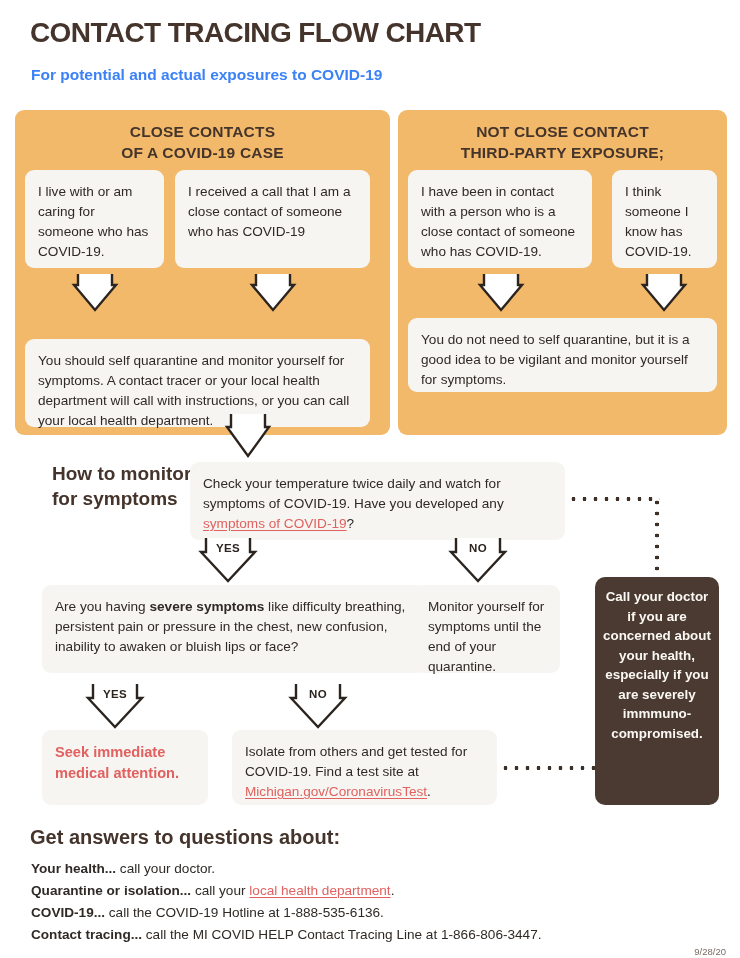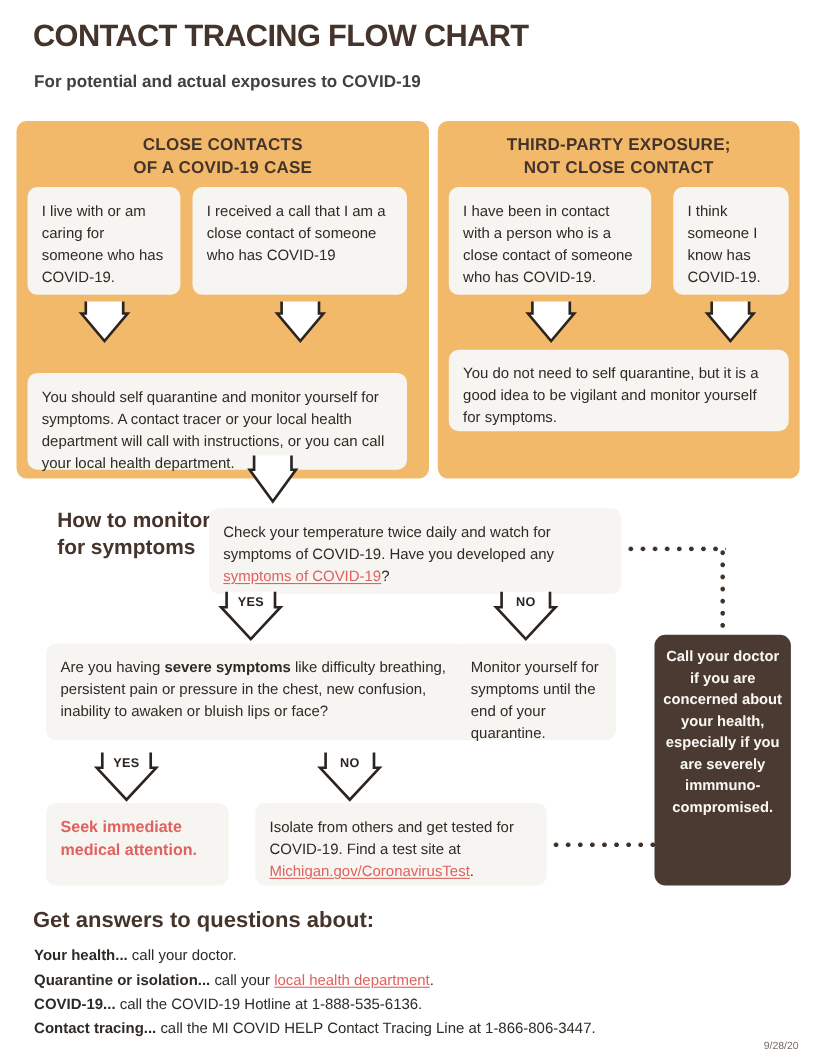--- a/index.html
+++ b/index.html
@@ -15,21 +15,21 @@
 
   
   .title{
     position:absolute;left:30px;top:18px;
     font-size:28px;font-weight:bold;letter-spacing:-0.6px;
     color:#45342b;line-height:1.05;
     white-space:nowrap;
   }
   .subtitle{
     position:absolute;left:31px;top:66px;
-    font-size:15.5px;font-weight:bold;color:#404040;
+    font-size:15.5px;font-weight:bold;color:#3b82f6;
     white-space:nowrap;
   }
 
   
   .panel{
     position:absolute;
     background:#f2b96a;
     border-radius:9px;
   }
   #panel-left{left:15px;top:110px;width:375px;height:325px;}
@@ -145,22 +145,22 @@
 
   <div class="panel" id="panel-left">
     <div class="panel-head">
       <div>CLOSE CONTACTS</div>
       <div>OF A COVID-19 CASE</div>
     </div>
   </div>
 
   <div class="panel" id="panel-right">
     <div class="panel-head">
+      <div>NOT CLOSE CONTACT</div>
       <div>THIRD-PARTY EXPOSURE;</div>
-      <div>NOT CLOSE CONTACT</div>
     </div>
   </div>
 
   <div class="card" id="card-l1">I live with or am caring for someone who has COVID-19.</div>
   <div class="card" id="card-l2">I received a call that I am a close contact of someone who has COVID-19</div>
   <div class="card" id="card-r1">I have been in contact with a person who is a close contact of someone who has COVID-19.</div>
   <div class="card" id="card-r2">I think someone I know has COVID-19.</div>
 
   <div class="arrow" style="left:72px;top:272px;">
     <svg width="46" height="42" viewBox="0 0 46 42">

